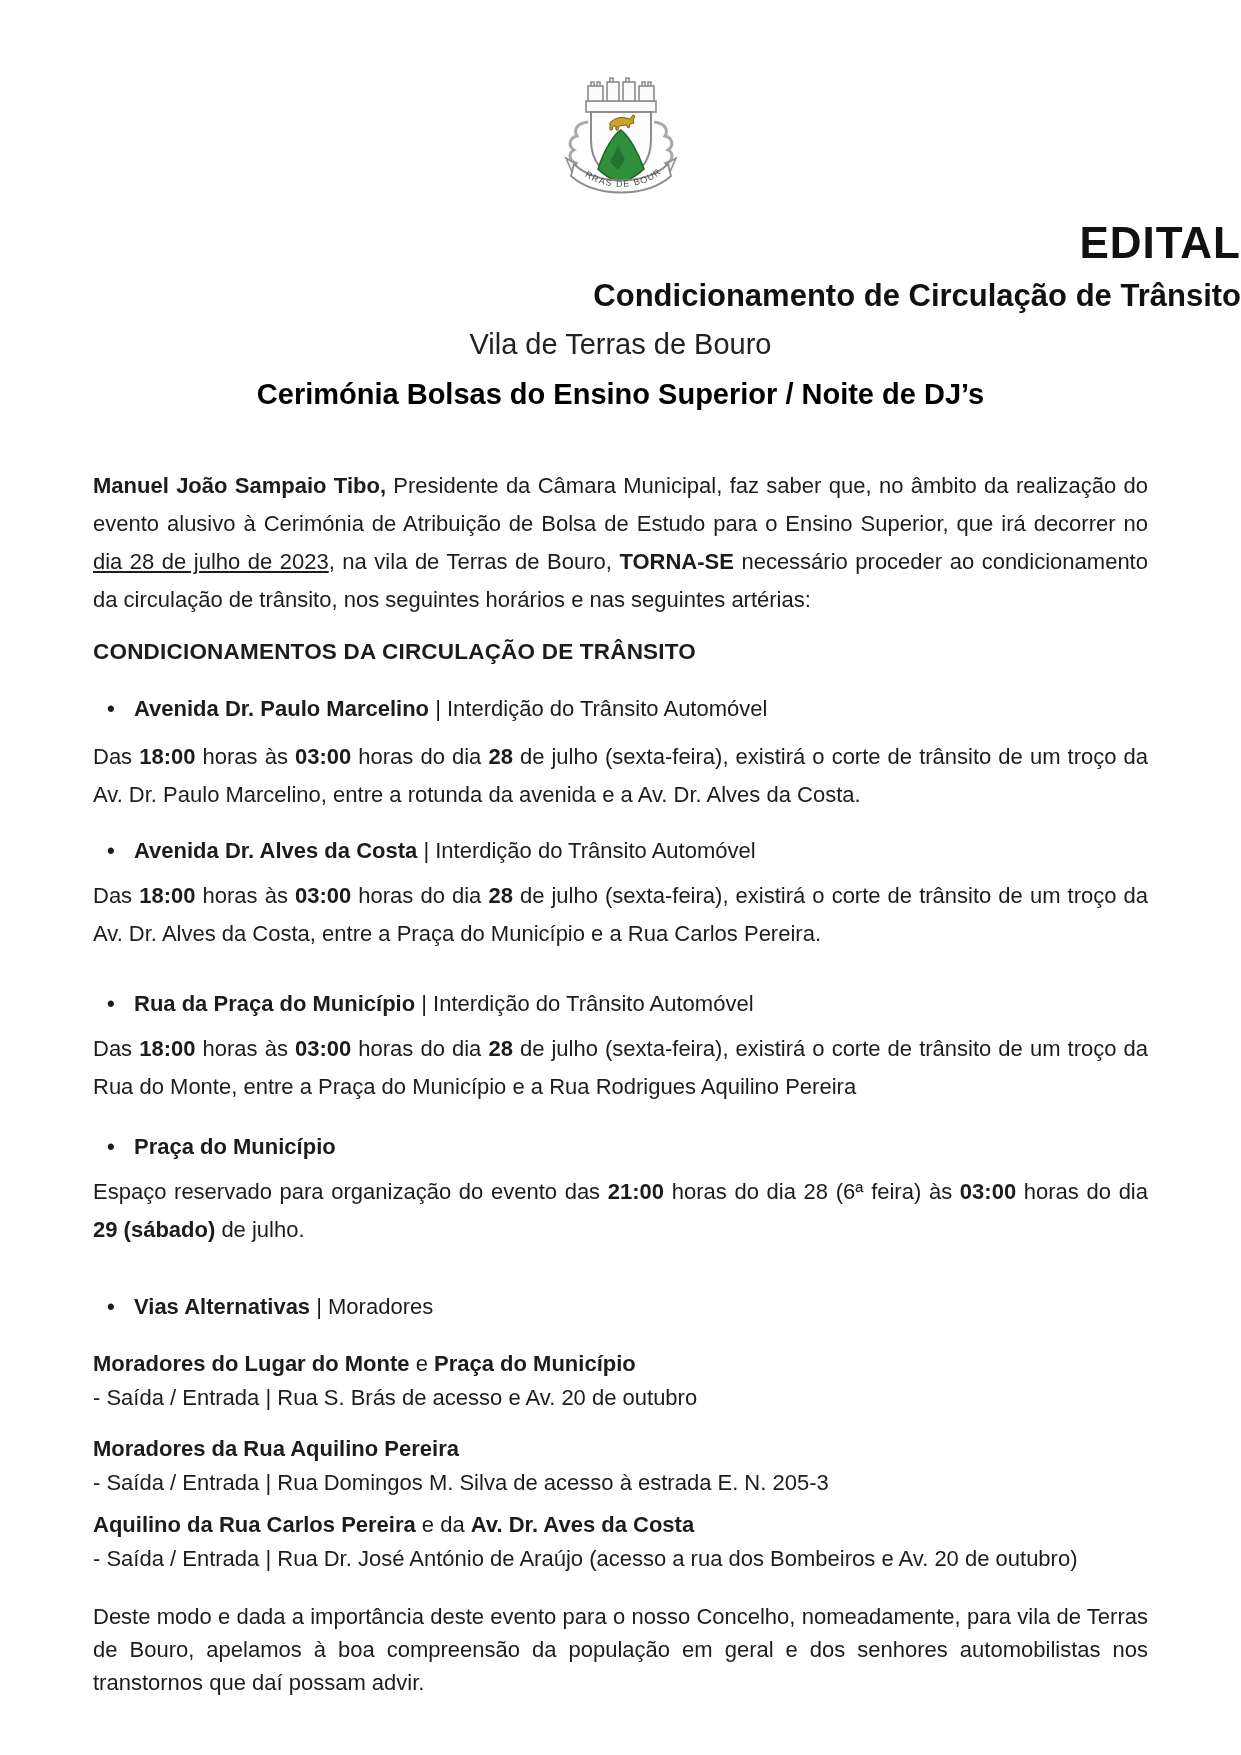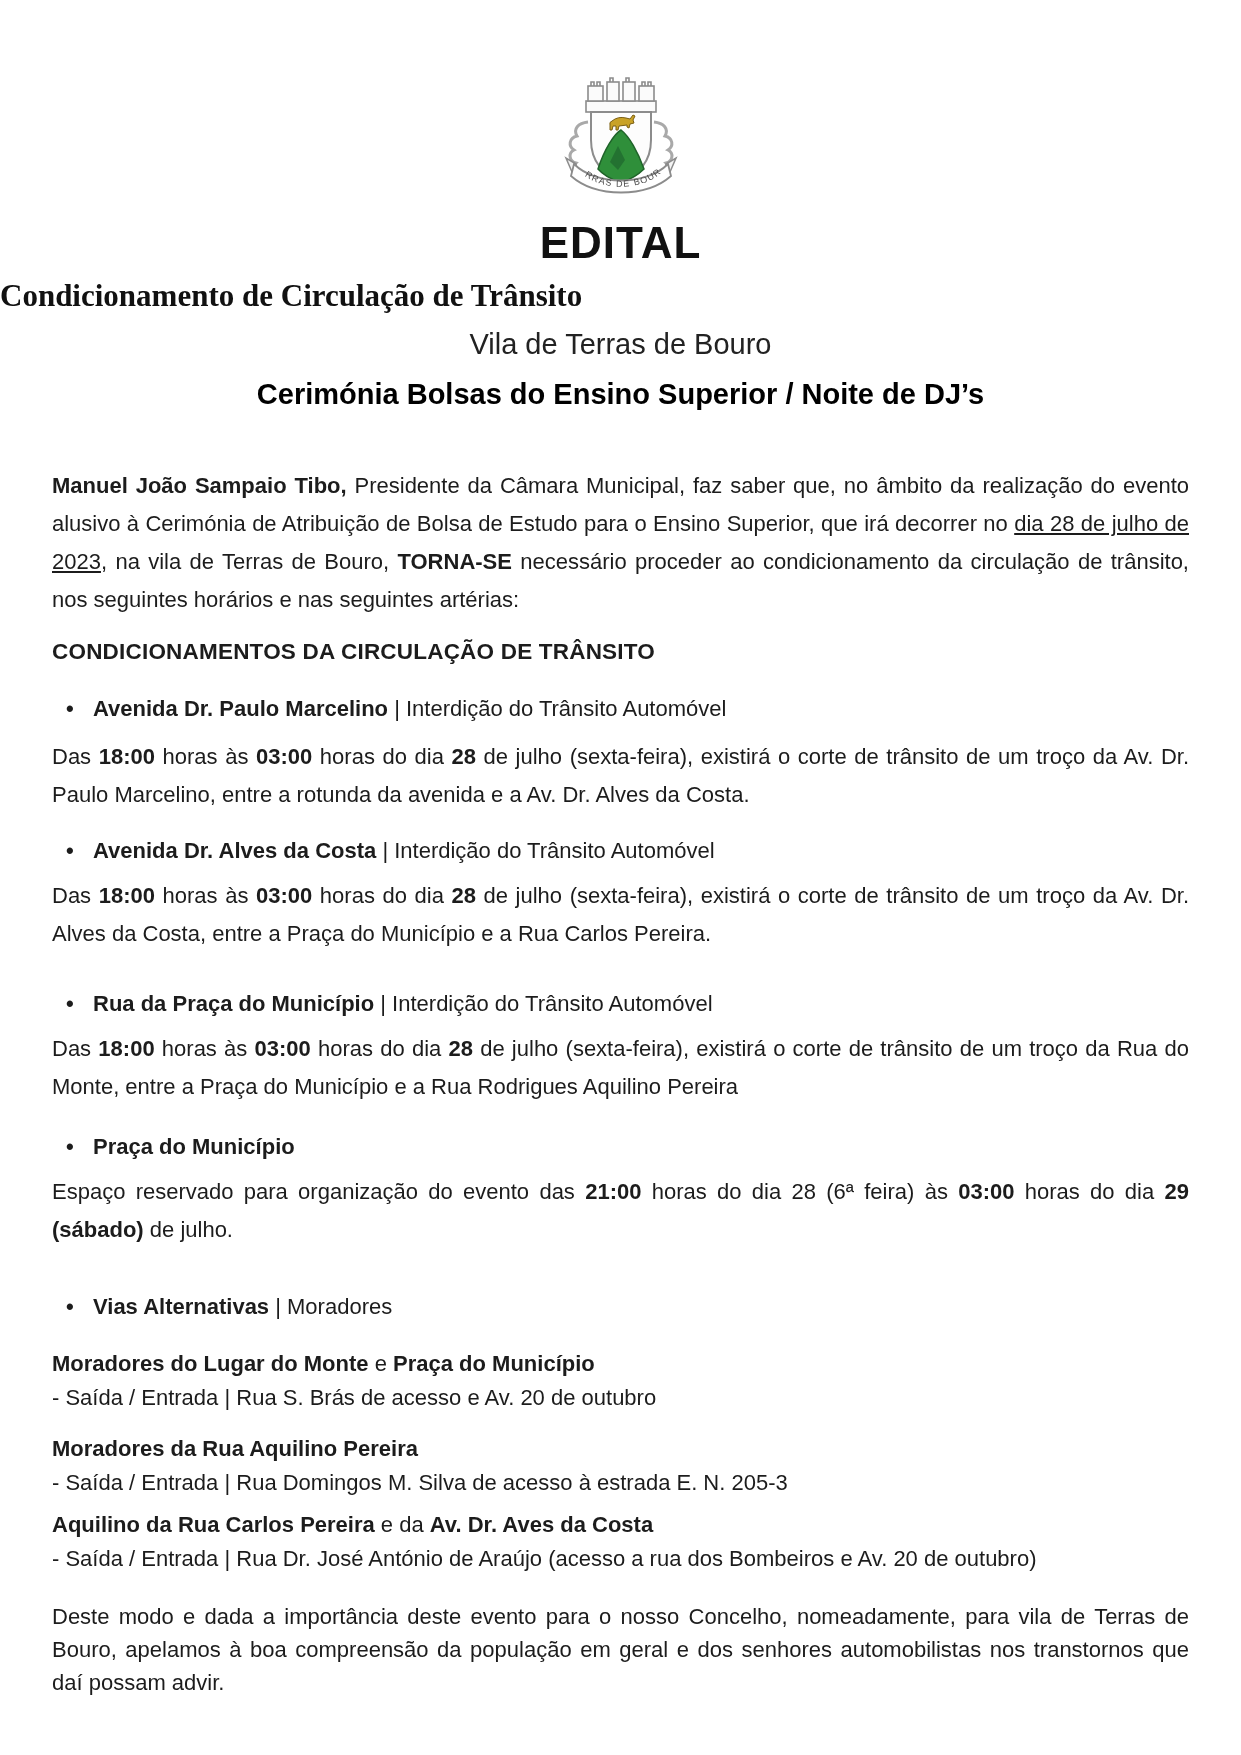--- a/index.html
+++ b/index.html
@@ -1,25 +1,25 @@
 <!DOCTYPE html>
 <html lang="pt"><head>
 <meta charset="utf-8">
 <style>
   html,body{margin:0;padding:0;background:#ffffff;}
   .page{
     width:1241px;height:1755px;background:#ffffff;position:relative;overflow:hidden;
     font-family:"Liberation Sans",sans-serif;color:#1c1c1c;
   }
   .crest{width:100%;padding-top:70px;text-align:center;}
-  .h-title{margin:16px 0 0;text-align:center;font-size:44px;line-height:50px;font-weight:700;letter-spacing:1px;color:#111;}
-  .h-sub{margin:8px 0 0;text-align:left;font-size:31px;line-height:40px;font-weight:700;color:#111;font-family:Liberation Serif, serif;}
+  .h-title{margin:16px 0 0;text-align:right;font-size:44px;line-height:50px;font-weight:700;letter-spacing:1px;color:#111;}
+  .h-sub{margin:8px 0 0;text-align:right;font-size:31px;line-height:40px;font-weight:700;color:#111;}
   .h-loc{margin:10px 0 0;text-align:center;font-size:29px;line-height:36px;font-weight:400;color:#222;}
   .h-event{margin:13px 0 0;text-align:center;font-size:29px;line-height:38px;font-weight:700;color:#000000;}
-  .content{padding:0 52px;}
+  .content{padding:0 93px;}
   .para{margin:0;font-size:22px;line-height:38px;}
   .justify{text-align:justify;}
   .intro{margin-top:54px;}
   .heading{margin:14px 0 12px;font-size:22.5px;line-height:38px;font-weight:700;letter-spacing:.2px;}
   .bullet{margin:7px;position:relative;padding-left:34px;font-size:22px;line-height:38px;}
   .bullet::before{content:"•";position:absolute;left:7px;top:0;font-weight:700;}
   .b1{margin-top:19px}.p1{margin-top:10px}
   .b2{margin-top:18px}.p2{margin-top:7px}
   .b3{margin-top:32px}.p3{margin-top:5px}
   .b4{margin-top:22px}.p4{margin-top:7px}

